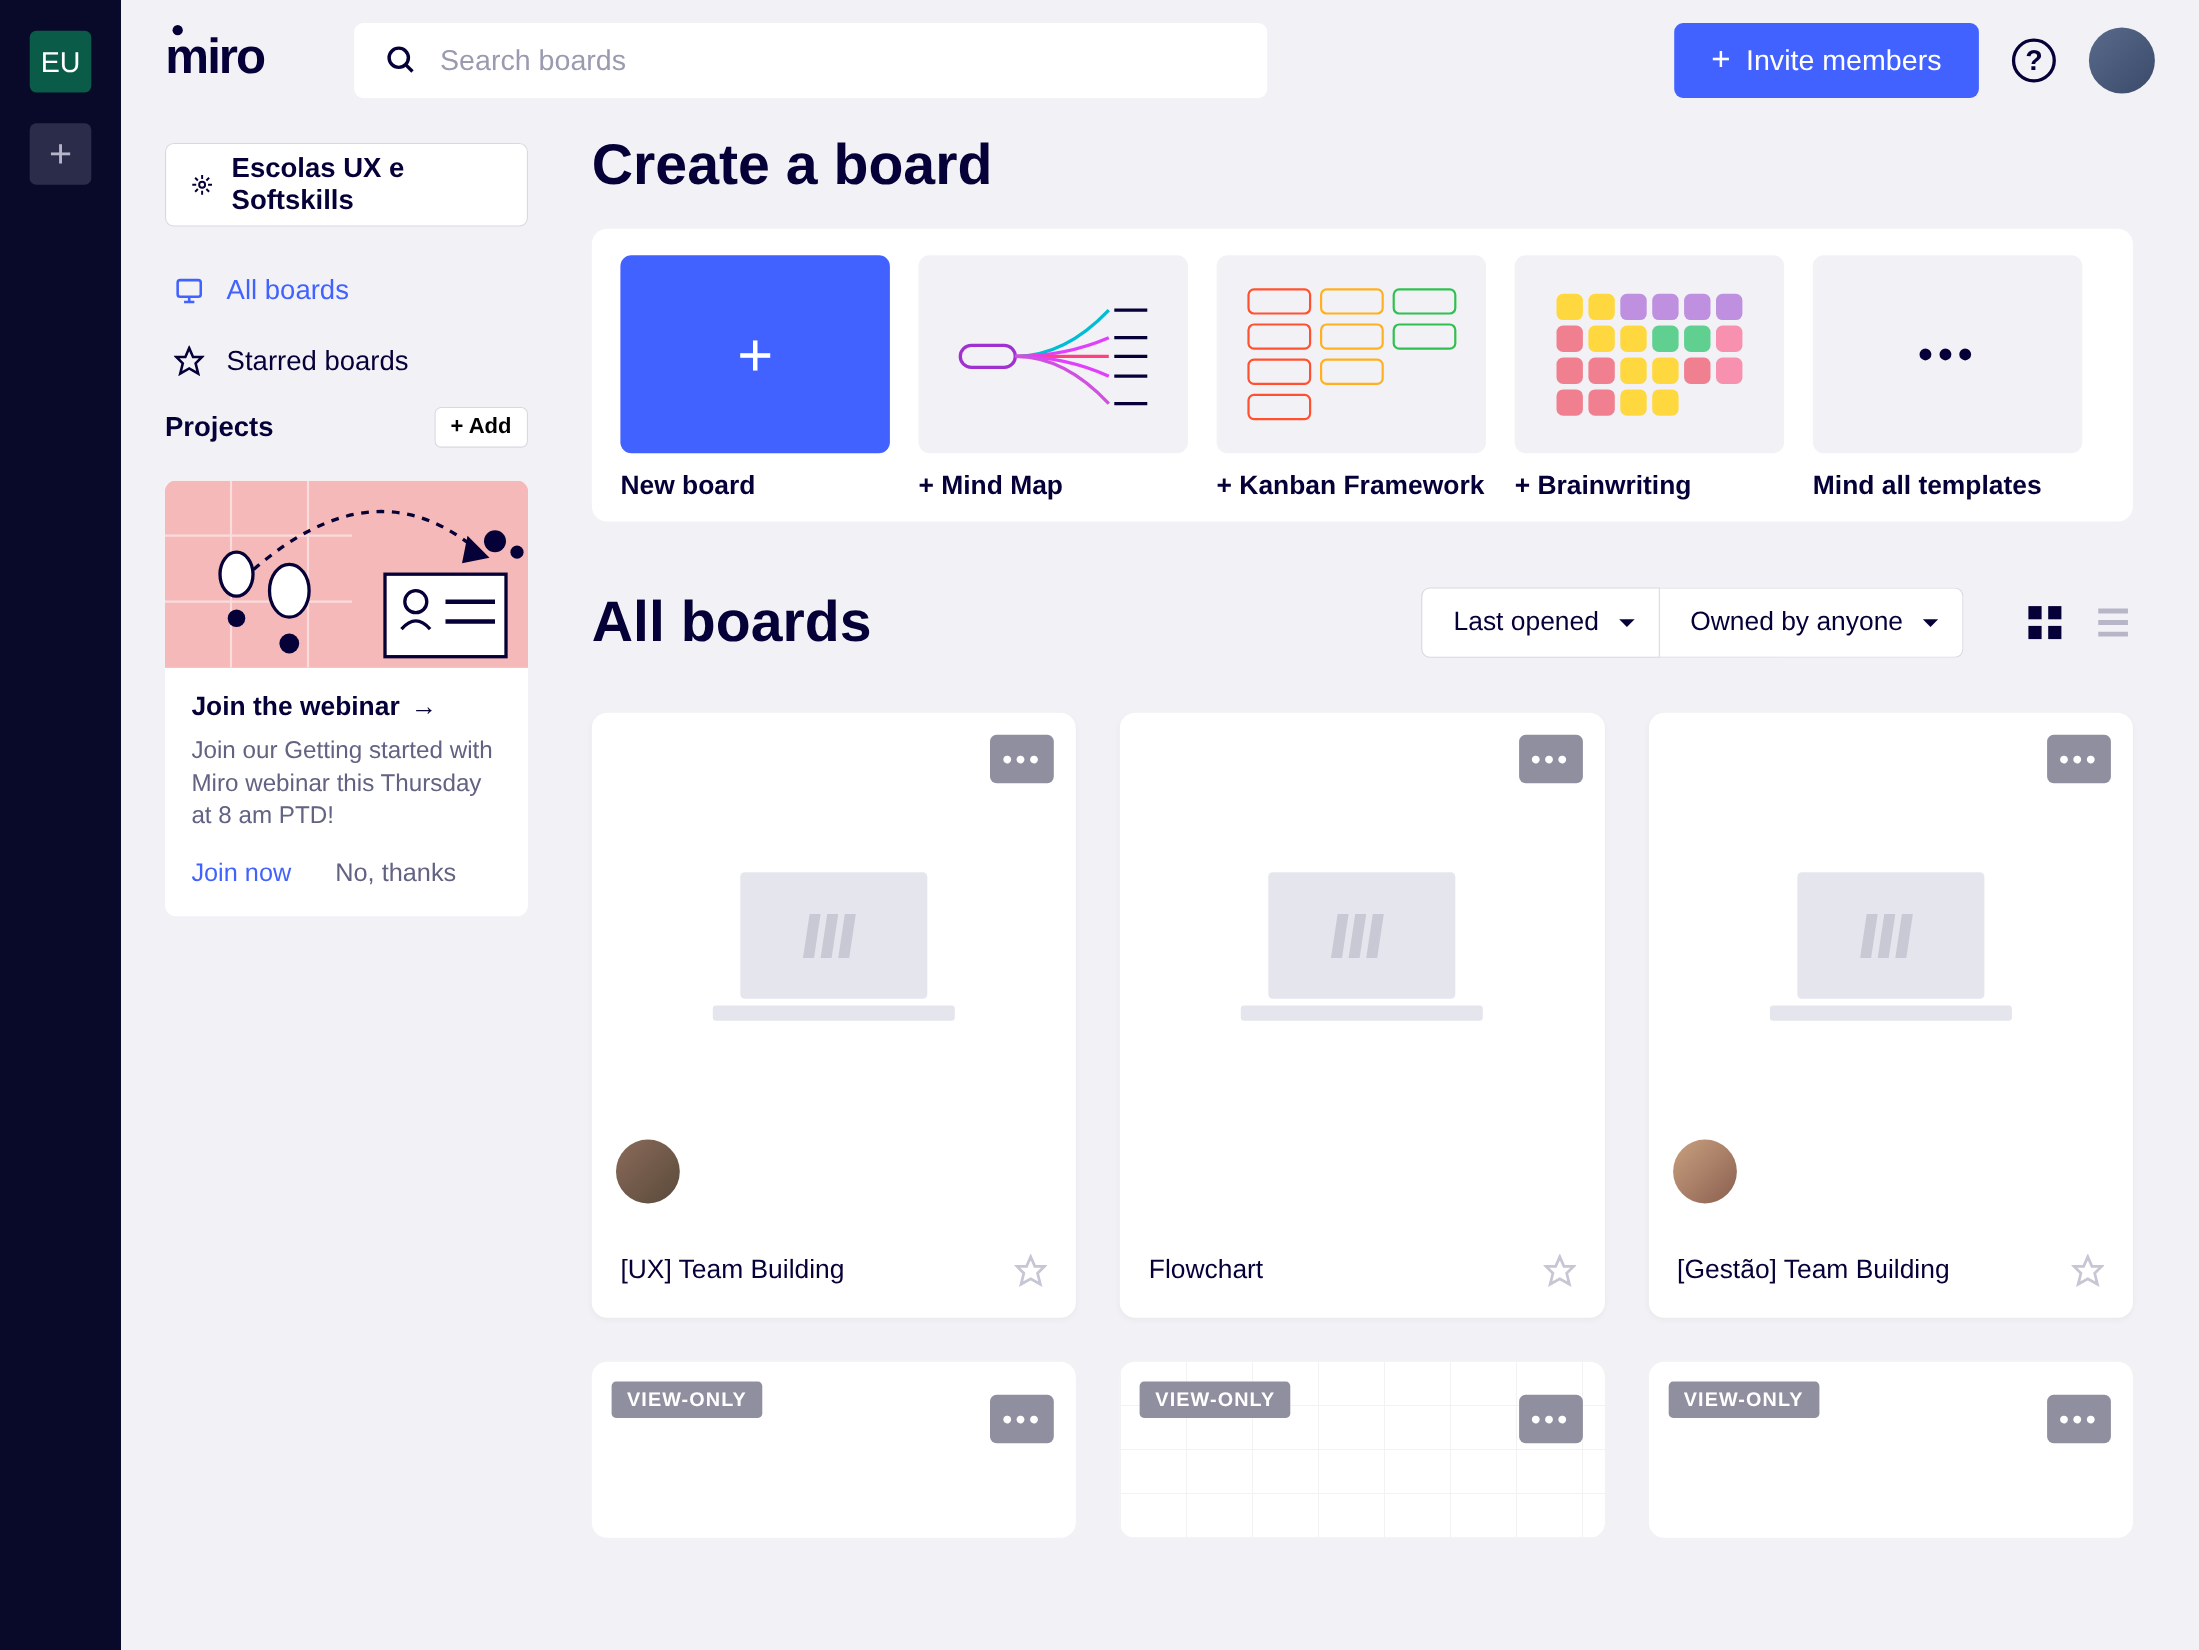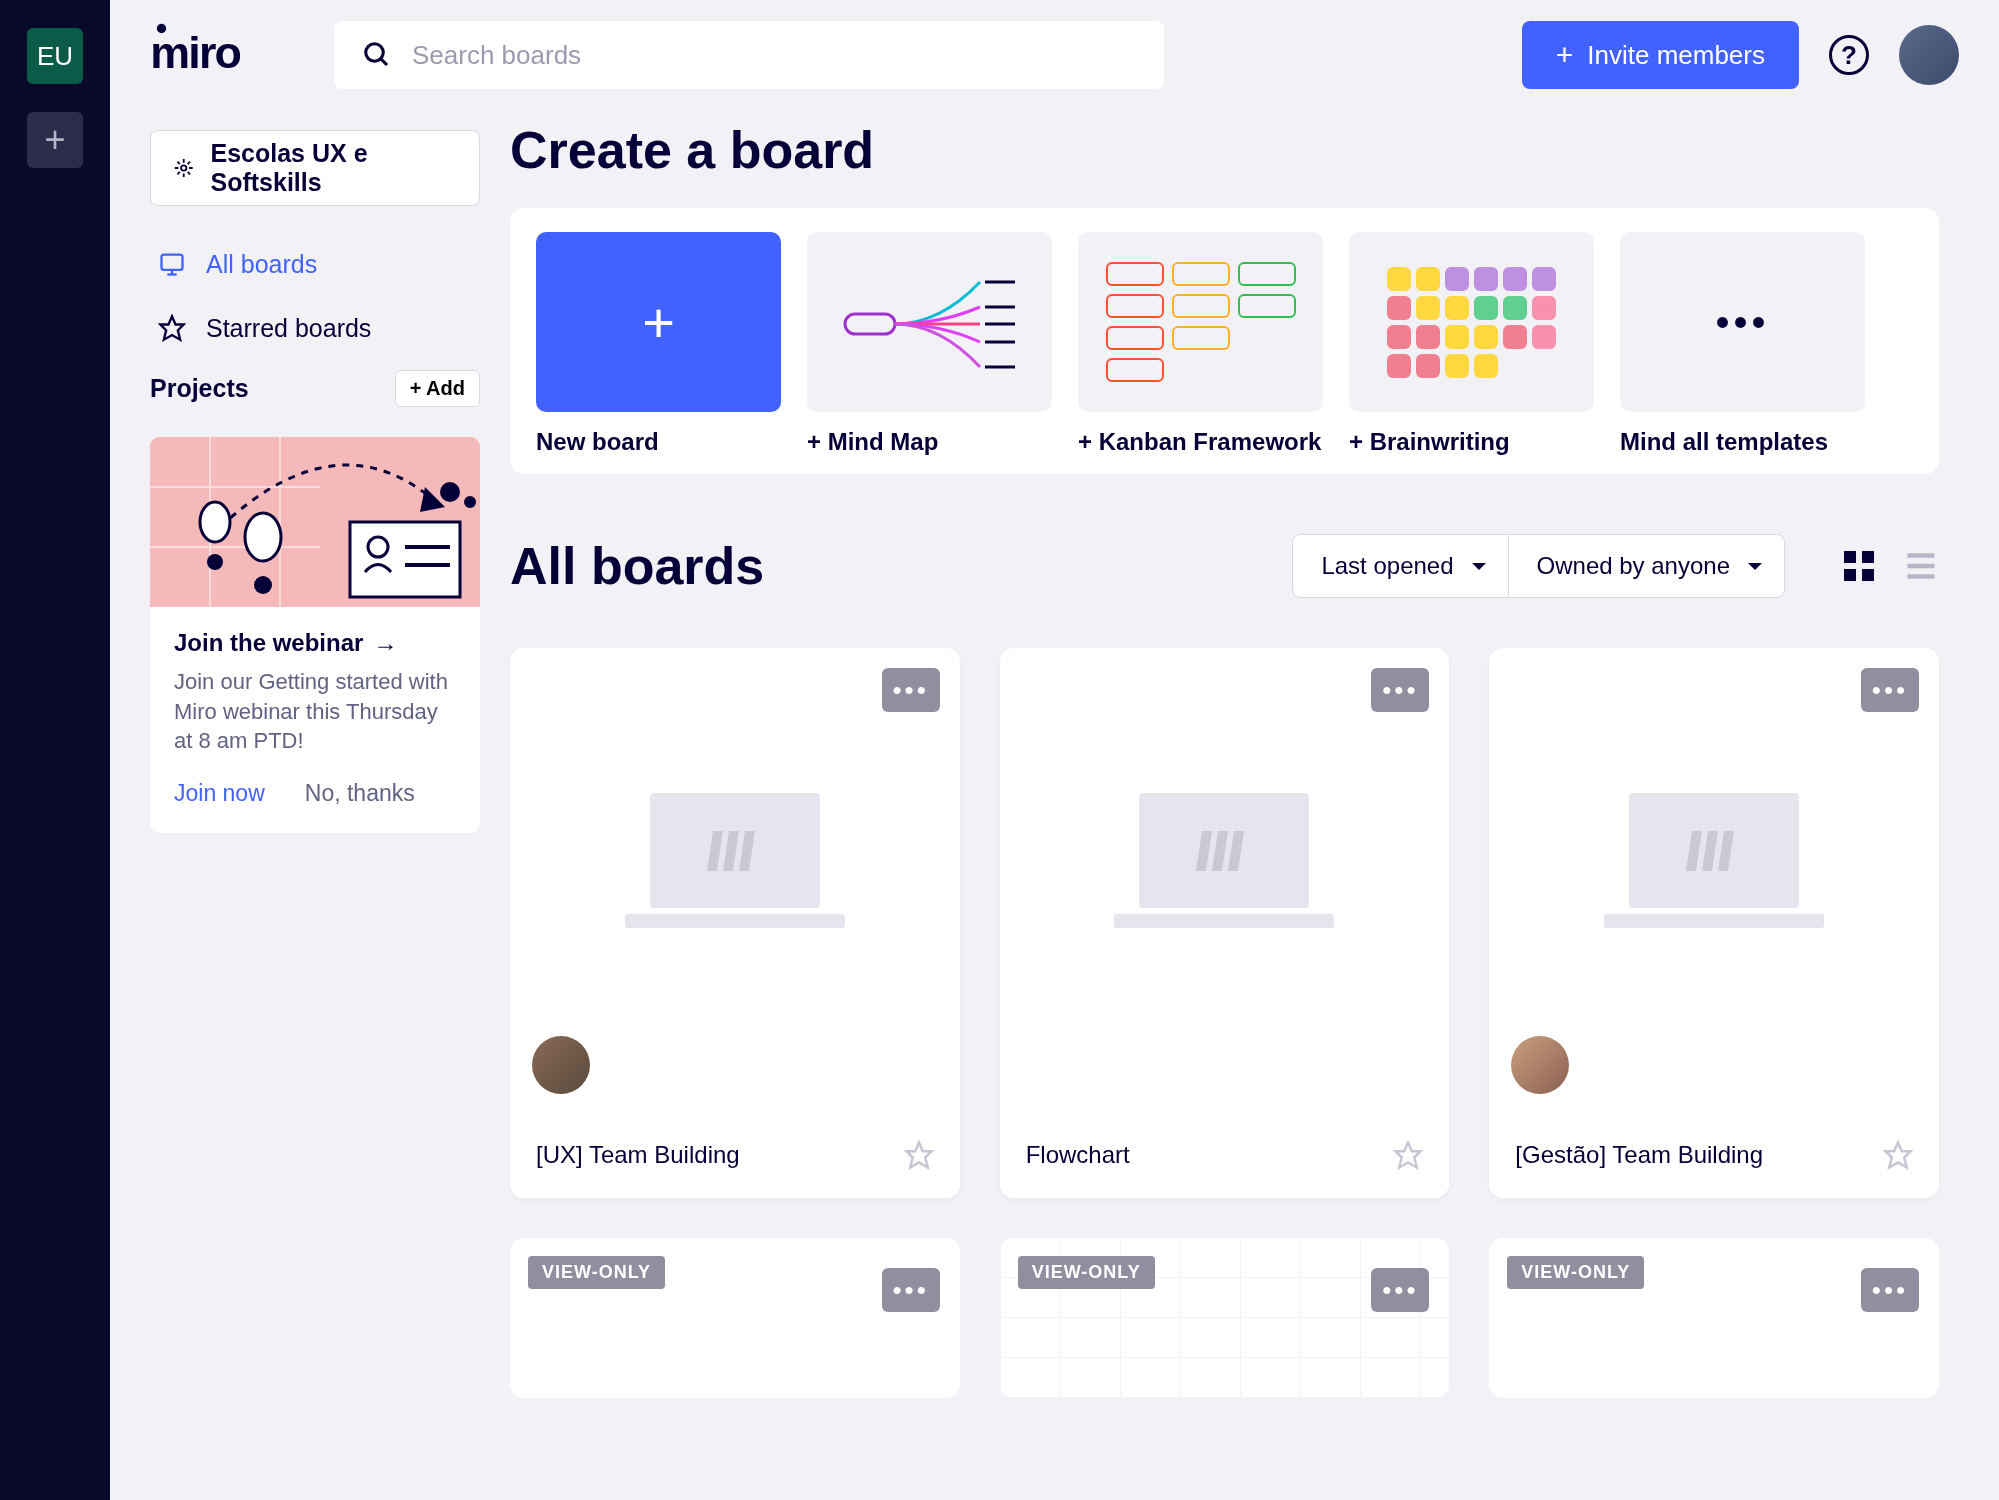--- a/index.html
+++ b/index.html
@@ -8,21 +8,21 @@
 
 
 .rail { width: 110px; background: #090929; display: flex; flex-direction: column; align-items: center; padding-top: 28px; gap: 28px; }
 .rail-badge { width: 56px; height: 56px; background: #0a5c49; border-radius: 6px; color: #fff; display: flex; align-items: center; justify-content: center; font-size: 26px; font-weight: 500; }
 .rail-add { width: 56px; height: 56px; background: #2b2b4a; border-radius: 6px; color: #b6b6c8; display: flex; align-items: center; justify-content: center; font-size: 36px; cursor: pointer; }
 
 
 .col { flex: 1; display: flex; flex-direction: column; }
 
 
-.header { height: 110px; display: flex; align-items: center; padding: 0 40px 0 40px; gap: 24px; }
+.header { height: 110px; display: flex; align-items: center; padding: 0 40px 0 40px; gap: 12px; }
 .logo { width: 160px; font-family: Georgia, serif; font-size: 56px; font-weight: 700; letter-spacing: -2px; color: #050038; }
 .logo svg { width: 150px; height: 56px; }
 .search { flex: 0 0 830px; height: 68px; background: #fff; border-radius: 8px; display: flex; align-items: center; padding: 0 28px; gap: 20px; }
 .search svg { width: 30px; height: 30px; color: #050038; }
 .search input { border: none; outline: none; font-size: 26px; flex: 1; color: #050038; }
 .search input::placeholder { color: #9a9ab0; }
 .header-right { margin-left: auto; display: flex; align-items: center; gap: 30px; }
 .invite-btn { height: 68px; background: #4262ff; color: #fff; border: none; border-radius: 8px; padding: 0 34px; font-size: 26px; font-weight: 500; display: flex; align-items: center; gap: 14px; cursor: pointer; }
 .help-btn { width: 40px; height: 40px; border: 3px solid #050038; border-radius: 50%; display: flex; align-items: center; justify-content: center; font-size: 26px; font-weight: 700; cursor: pointer; }
 .avatar { width: 60px; height: 60px; border-radius: 50%; background: linear-gradient(135deg,#5a6a8a,#3a4a6a); overflow: hidden; cursor: pointer; }
@@ -43,21 +43,21 @@
 .webinar-card { background: #fff; border-radius: 10px; overflow: hidden; margin-top: 16px; }
 .webinar-img { height: 170px; background: #f6b9b9; position: relative; }
 .webinar-body { padding: 22px 24px 26px 24px; }
 .webinar-title { font-size: 24px; font-weight: 700; display: flex; align-items: center; gap: 10px; }
 .webinar-desc { font-size: 22px; color: #626283; margin-top: 10px; line-height: 1.35; }
 .webinar-actions { display: flex; gap: 40px; margin-top: 24px; font-size: 23px; }
 .webinar-actions .join { color: #4262ff; cursor: pointer; }
 .webinar-actions .no { color: #626283; cursor: pointer; }
 
 
-.main { flex: 1; padding: 10px 60px 0 0; }
+.main { flex: 1; padding: 10px 60px 0 0; margin-left: 28px; }
 .section-title { font-size: 52px; font-weight: 700; margin-bottom: 28px; }
 .templates { background: #fff; border-radius: 14px; padding: 24px 26px 18px 26px; display: flex; gap: 26px; }
 .tpl { display: flex; flex-direction: column; gap: 16px; cursor: pointer; }
 .tpl-thumb { width: 245px; height: 180px; border-radius: 10px; background: #f2f2f6; display: flex; align-items: center; justify-content: center; overflow: hidden; }
 .tpl.new .tpl-thumb { background: #4262ff; }
 .tpl-label { font-size: 24px; font-weight: 700; }
 .tpl.show .tpl-thumb { font-size: 40px; letter-spacing: 4px; color: #050038; }
 
 .boards-head { display: flex; align-items: center; margin-top: 60px; gap: 20px; }
 .boards-head .section-title { margin-bottom: 0; }

